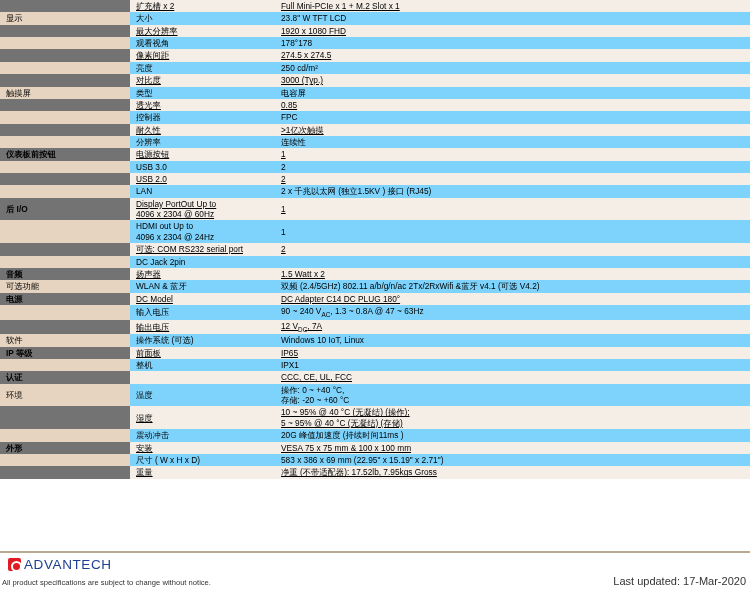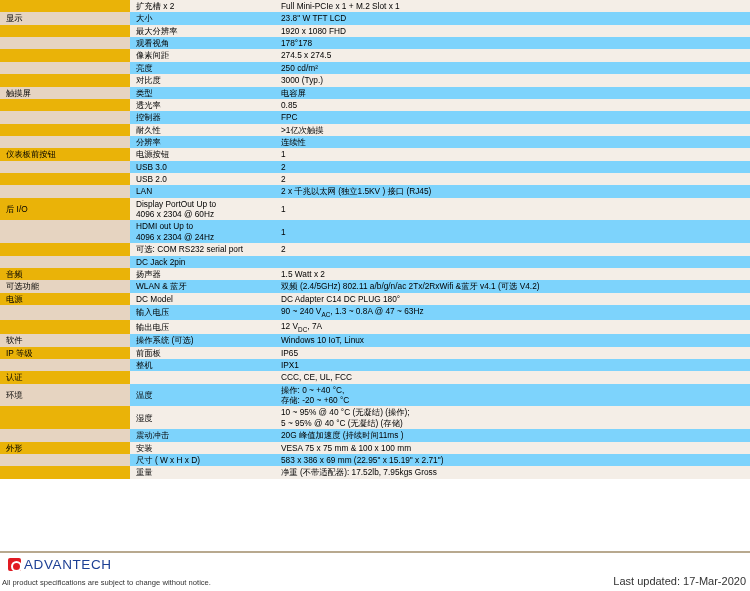--- a/index.html
+++ b/index.html
@@ -34,23 +34,23 @@
   col.c3 { width: 475px; }
 
   td.cat {
     background: #ead9c8;
     font-size: 8.6px;
     color: #000;
     padding-left: 7px;
     vertical-align: middle;
   }
   td.cat.blank { }
-  tr.light td.sub, tr.light td.val { background: #f4eee7; }
+  tr.light td.sub, tr.light td.val { background: #f4eee7; text-decoration: underline; }
   tr.dark  td.sub, tr.dark  td.val { background: #7dd3fc; }
-  tr.light td.cat { background: #eab308; }
+  tr.light td.cat { background: #737373; font-weight: bold; }
   tr.dark  td.cat { background: #e6d4c1; }
 
   td.sub { }
   td.val { }
   .multi { white-space: pre-line; }
   sub { font-size: 6.4px; }
 
   
   #footer {
     position: absolute;

